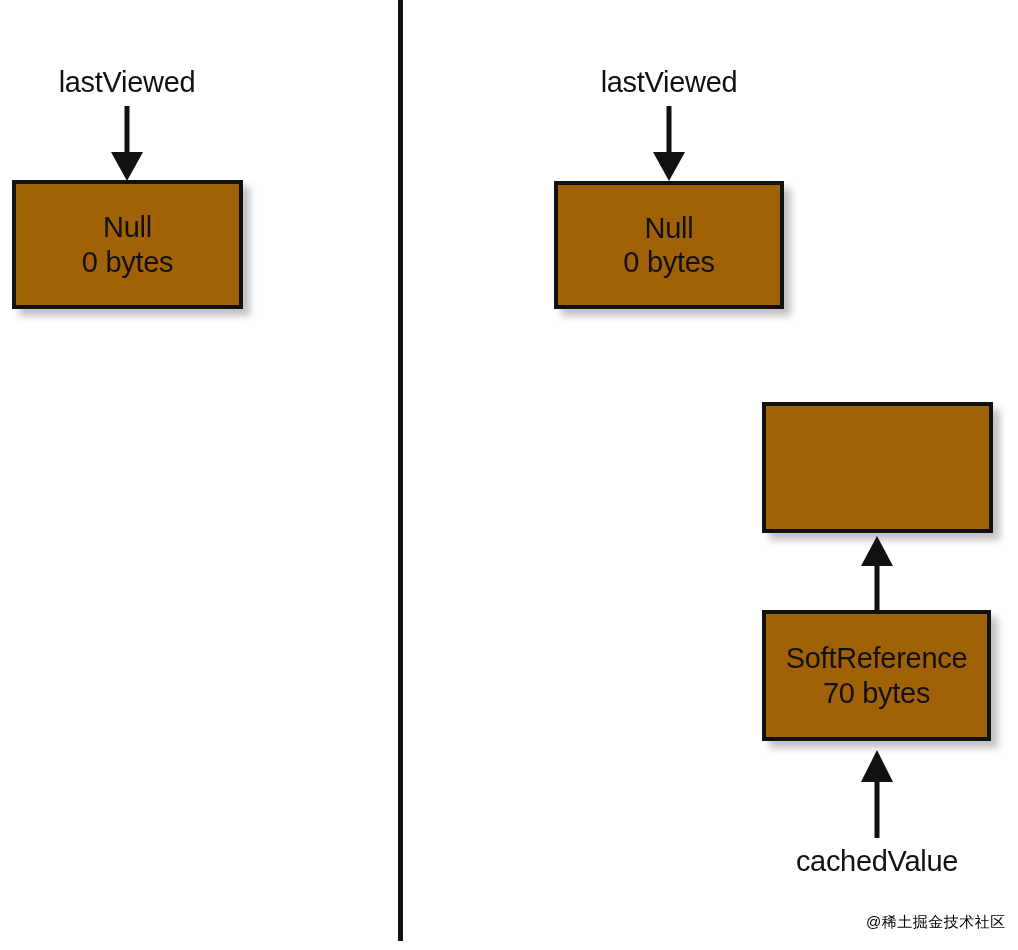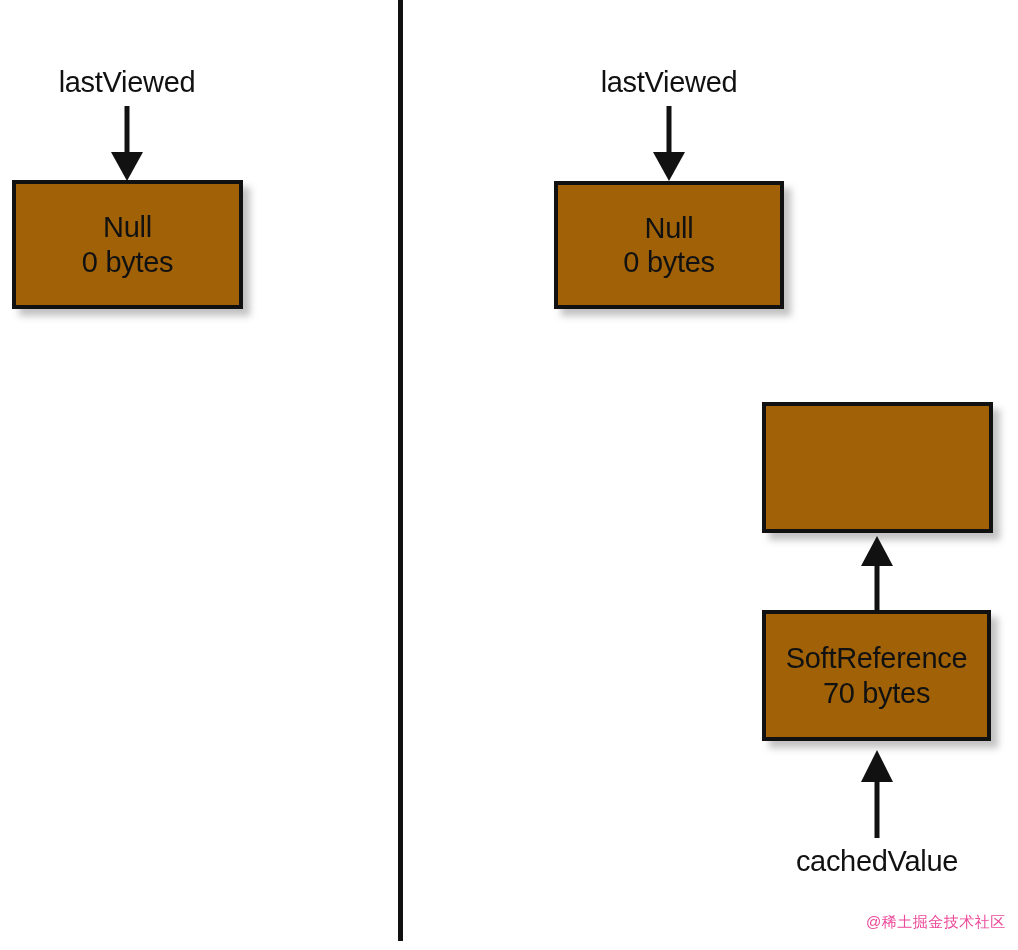--- a/index.html
+++ b/index.html
@@ -63,21 +63,21 @@
     left: 0;
     top: 0;
     width: 1018px;
     height: 950px;
     pointer-events: none;
   }
 
   
   .watermark {
     position: absolute;
-    color: #ec4899;
+    color: #000000;
     font-size: 15px;
     letter-spacing: 0.5px;
     white-space: nowrap;
   }
 </style>
 </head>
 <body>
 
 <div id="canvas">
 

